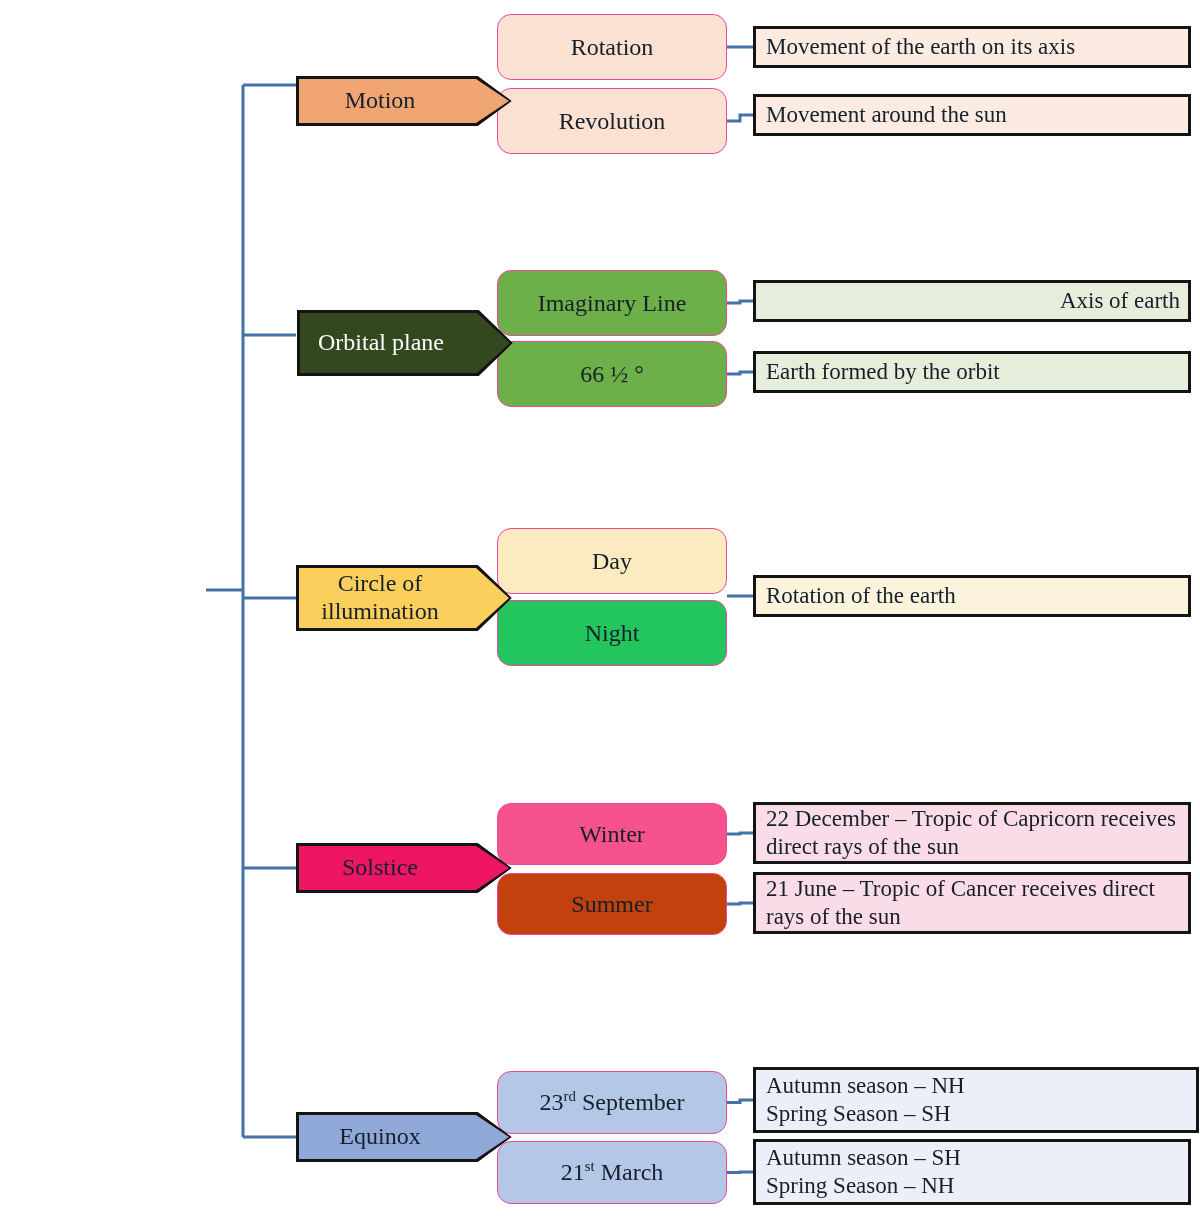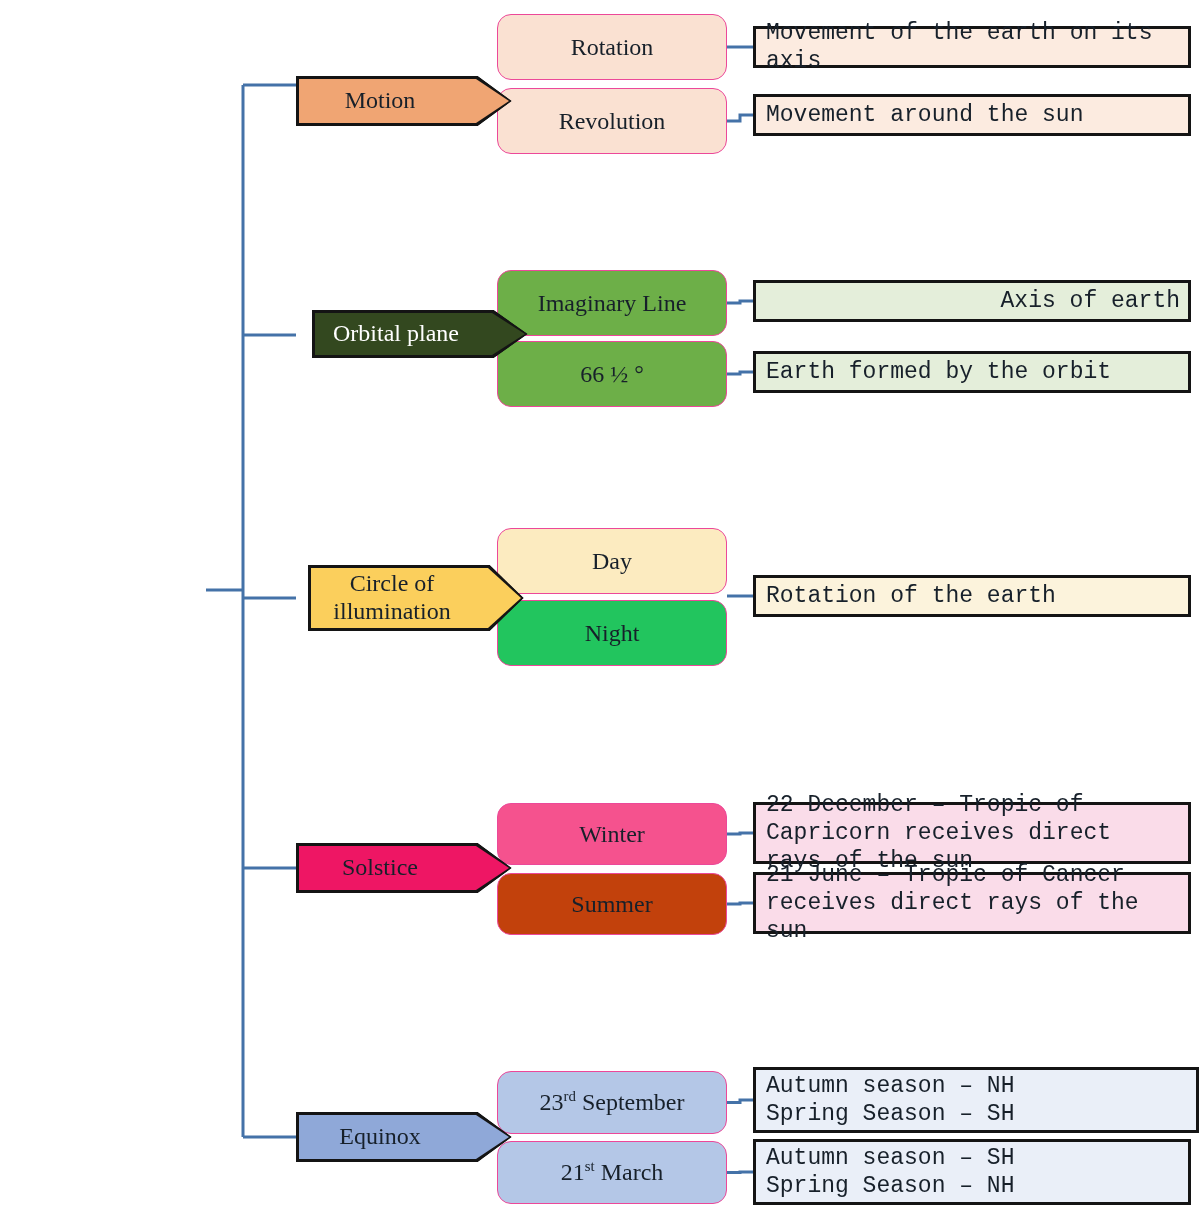--- a/index.html
+++ b/index.html
@@ -72,21 +72,20 @@
     box-sizing:border-box;
     border:3px solid #141414;
     display:flex;align-items:center;
     justify-content:flex-start;
     font-size:23px;
     line-height:1.22;
     text-align:left;
     padding:2px 8px 2px 10px;
     z-index:3;
     white-space:pre-line;
-    font-family:Liberation Mono, monospace;
   }
 </style>
 </head>
 <body>
 
 <div id="canvas">
 
   <svg id="wires" viewBox="0 0 1200 1216">
     <g id="wire-group" fill="none" stroke="#4472A8" stroke-width="3">
         <path d="M 206 590 H 243"></path>
@@ -116,34 +115,34 @@
         <span class="blabel">Motion</span>
       </div>
       <div class="sub" style="left: 497px; top: 14px; width: 230px; height: 66px; background: rgb(250, 225, 210);">
         <span>Rotation</span>
       </div>
       <div class="sub" style="left: 497px; top: 88px; width: 230px; height: 66px; background: rgb(250, 225, 210);">
         <span>Revolution</span>
       </div>
       <div class="desc" style="left: 753px; top: 26px; width: 438px; height: 42px; background: rgb(252, 235, 224);"><span>Movement of the earth on its axis</span></div>
       <div class="desc" style="left: 753px; top: 94px; width: 438px; height: 42px; background: rgb(252, 235, 224);"><span>Movement around the sun</span></div>
-      <div class="branch" style="left: 312px; top: 310px; width: 216px; height: 48px; color: rgb(255, 255, 255); font-family: Liberation Serif, serif;">
+      <div class="branch" style="left: 297px; top: 310px; width: 216px; height: 66px; color: rgb(255, 255, 255); font-family: Liberation Serif, serif;">
         <span class="bx"></span>
         <span class="bi" style="background:#33481F"></span>
         <span class="blabel">Orbital plane</span>
       </div>
       <div class="sub" style="left: 497px; top: 270px; width: 230px; height: 66px; background: rgb(109, 175, 72);">
         <span>Imaginary Line</span>
       </div>
       <div class="sub" style="left: 497px; top: 341px; width: 230px; height: 66px; background: rgb(109, 175, 72);">
         <span>66 ½ °</span>
       </div>
       <div class="desc" style="left: 753px; top: 280px; width: 438px; height: 42px; background: rgb(228, 238, 218); justify-content: flex-end;"><span>Axis of earth</span></div>
       <div class="desc" style="left: 753px; top: 351px; width: 438px; height: 42px; background: rgb(228, 238, 218);"><span>Earth formed by the orbit</span></div>
-      <div class="branch" style="left: 308px; top: 565px; width: 216px; height: 66px; color: rgb(23, 32, 42);">
+      <div class="branch" style="left: 296px; top: 565px; width: 216px; height: 66px; color: rgb(23, 32, 42);">
         <span class="bx"></span>
         <span class="bi" style="background:#FBCF5C"></span>
         <span class="blabel">Circle of<br>illumination</span>
       </div>
       <div class="sub" style="left: 497px; top: 528px; width: 230px; height: 66px; background: rgb(252, 235, 192);">
         <span>Day</span>
       </div>
       <div class="sub" style="left: 497px; top: 600px; width: 230px; height: 66px; background: #22c55e;">
         <span>Night</span>
       </div>

